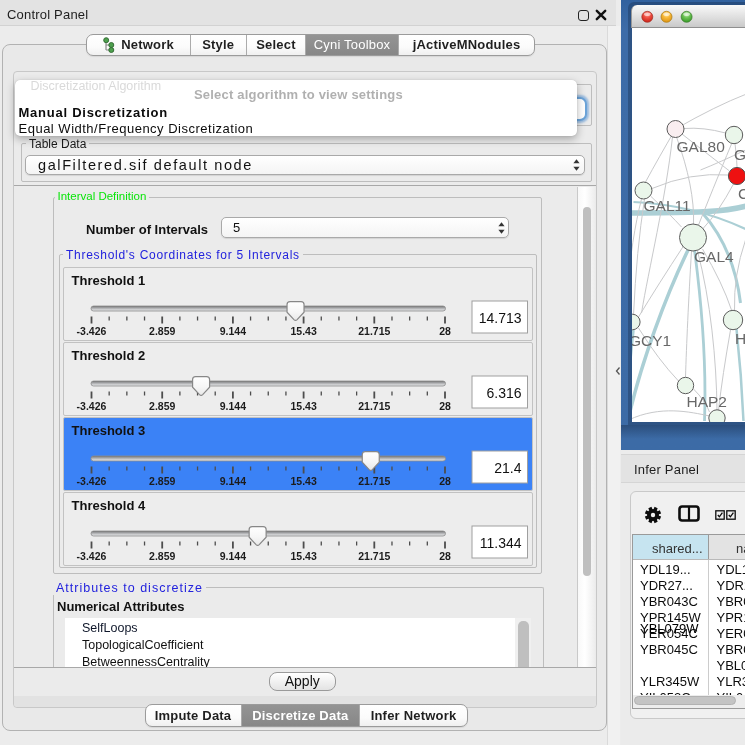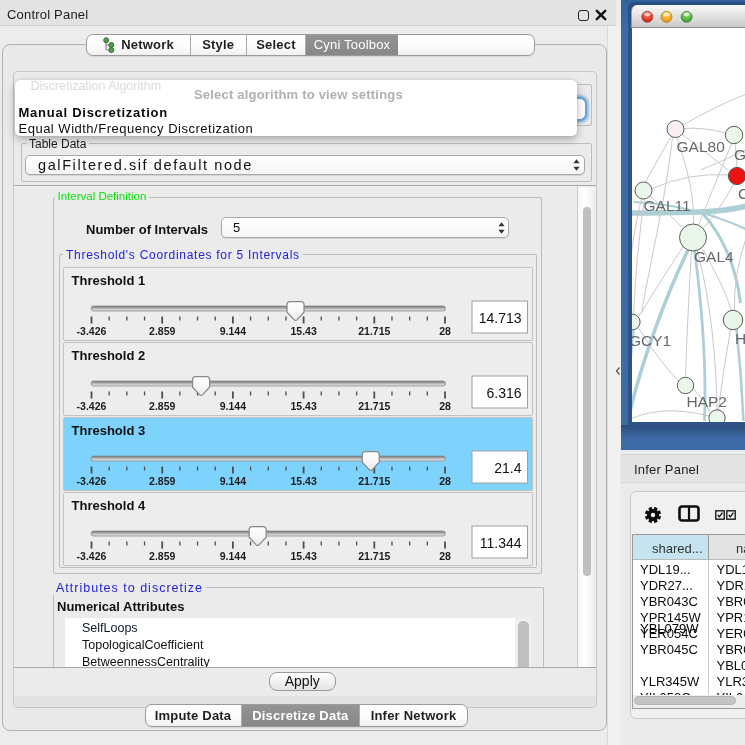--- a/index.html
+++ b/index.html
@@ -19,20 +19,21 @@
           <line x1="4" y1="4.5" x2="4" y2="14" stroke="#8a8a8a" stroke-width="1.2"></line>
           <line x1="4" y1="9" x2="9" y2="9" stroke="#8a8a8a" stroke-width="1.2"></line>
           <line x1="4" y1="14" x2="9" y2="14" stroke="#8a8a8a" stroke-width="1.2"></line>
           <circle cx="4.2" cy="4.2" r="2.5" fill="#4ea04e" stroke="#2f662f" stroke-width="0.9"></circle>
           <circle cx="9.3" cy="9" r="2.5" fill="#4ea04e" stroke="#2f662f" stroke-width="0.9"></circle>
           <circle cx="9.3" cy="14" r="2.5" fill="#4ea04e" stroke="#2f662f" stroke-width="0.9"></circle>
         </svg>Network</div>
       <div style="width:56.5px;height:100%;display:flex;align-items:center;justify-content:center;box-sizing:border-box;border-left:1px solid #ababab;color:#1f1f1f;font-size:13px;font-weight:bold;letter-spacing:0.2px;white-space:nowrap;">Style</div>
       <div style="width:59px;height:100%;display:flex;align-items:center;justify-content:center;box-sizing:border-box;border-left:1px solid #ababab;color:#1f1f1f;font-size:13px;font-weight:bold;letter-spacing:0.2px;white-space:nowrap;">Select</div>
       <div style="width:93px;height:100%;display:flex;align-items:center;justify-content:center;box-sizing:border-box;border-left:1px solid #ababab;background:linear-gradient(#949494,#878787);color:#ffffff;font-size:13px;font-weight:normal;letter-spacing:0.2px;white-space:nowrap;">Cyni Toolbox</div>
+      <div style="width:136px;height:100%;display:flex;align-items:center;justify-content:center;box-sizing:border-box;border-left:1px solid #ababab;color:#1f1f1f;font-size:13px;font-weight:bold;letter-spacing:0.2px;white-space:nowrap;">jActiveMNodules</div>
     </div>
 <div class="abs" style="left:20.5px;top:83.5px;width:571.5px;height:42px;border:1px solid #bdbdbd;border-radius:2px"></div>
 <div class="abs" style="left:560px;top:97px;width:27px;height:23.5px;background:#fff;border:2.5px solid #6ba3d8;border-radius:7px;box-shadow:0 0 2px 1.5px rgba(90,150,214,0.55)"></div>
 <div class="abs" style="left:20.5px;top:142.5px;width:571.5px;height:39px;border:1px solid #bdbdbd;border-radius:2px;box-shadow:inset 0 0 0 0 #fff"></div>
 <div class="abs" style="left:26px;top:136.5px;background:#ebebeb;padding:0 3px;font-size:12px;color:#1a1a1a">Table Data</div>
 <div class="abs" style="left:24.5px;top:154.5px;width:560px;height:20.5px;background:linear-gradient(#ffffff,#f4f4f4);border:1px solid #a9a9a9;border-radius:5px;box-shadow:0 1px 1px rgba(0,0,0,0.1)"></div>
 <div class="abs" style="left:38px;top:156.5px;font-size:14.5px;color:#111;letter-spacing:1.6px">galFiltered.sif default node</div>
 <svg class="abs" style="left:572.5px;top:159px" width="7" height="12" viewBox="0 0 7 12">
       <path d="M3.5,0.2 L6.6,4.2 L0.4,4.2 Z" fill="#333"></path>
       <path d="M3.5,11.8 L0.4,7.8 L6.6,7.8 Z" fill="#333"></path>
@@ -132,21 +133,21 @@
         <text x="98.20" y="66.5" font-size="10.5" font-weight="bold" fill="#1c1c1c" text-anchor="middle">2.859</text>
         <text x="168.90" y="66.5" font-size="10.5" font-weight="bold" fill="#1c1c1c" text-anchor="middle">9.144</text>
         <text x="239.60" y="66.5" font-size="10.5" font-weight="bold" fill="#1c1c1c" text-anchor="middle">15.43</text>
         <text x="310.30" y="66.5" font-size="10.5" font-weight="bold" fill="#1c1c1c" text-anchor="middle">21.715</text>
         <text x="381.00" y="66.5" font-size="10.5" font-weight="bold" fill="#1c1c1c" text-anchor="middle">28</text>
         <path d="M 131.584325081143,33.6 L 142.584325081143,33.6 Q 145.584325081143,33.6 145.584325081143,36.6 L 145.584325081143,44.2 L 138.684325081143,51.6 Q 137.084325081143,53.2 135.484325081143,51.6 L 128.584325081143,44.2 L 128.584325081143,36.6 Q 128.584325081143,33.6 131.584325081143,33.6 Z" fill="url(#thm)" stroke="#878787" stroke-width="1.2"></path>
         <rect x="408" y="33" width="55.5" height="32" fill="#ffffff" stroke="#9f9f9f" stroke-width="1"></rect>
         <text x="457.5" y="54.5" font-size="14" fill="#111" text-anchor="end">6.316</text>
       </svg>
     </div>
-<div style="position:absolute;left:62.5px;top:417px;width:470.5px;height:74px;background:#7dd3fc;border:1px solid #c2c2c2;border-radius:2px;box-sizing:border-box">
+<div style="position:absolute;left:62.5px;top:417px;width:470.5px;height:74px;background:#3b82f6;border:1px solid #c2c2c2;border-radius:2px;box-sizing:border-box">
       <svg width="470.5" height="74" viewBox="0 0 470.5 74" style="position:absolute;left:0;top:0">
         <text x="7.5" y="17" font-size="13" font-weight="bold" fill="#111">Threshold 3</text>
         <rect x="27.0" y="38" width="354.5" height="5" rx="2.5" fill="url(#trk)" stroke="#8d8d8d" stroke-width="0.8"></rect>
         <line x1="27.50" y1="48.5" x2="27.50" y2="55.5" stroke="#4d4d4d" stroke-width="1.8"></line>
         <line x1="45.17" y1="48.5" x2="45.17" y2="52.5" stroke="#4d4d4d" stroke-width="1.3"></line>
         <line x1="62.85" y1="48.5" x2="62.85" y2="52.5" stroke="#4d4d4d" stroke-width="1.3"></line>
         <line x1="80.53" y1="48.5" x2="80.53" y2="52.5" stroke="#4d4d4d" stroke-width="1.3"></line>
         <line x1="98.20" y1="48.5" x2="98.20" y2="55.5" stroke="#4d4d4d" stroke-width="1.8"></line>
         <line x1="115.88" y1="48.5" x2="115.88" y2="52.5" stroke="#4d4d4d" stroke-width="1.3"></line>
         <line x1="133.55" y1="48.5" x2="133.55" y2="52.5" stroke="#4d4d4d" stroke-width="1.3"></line>

